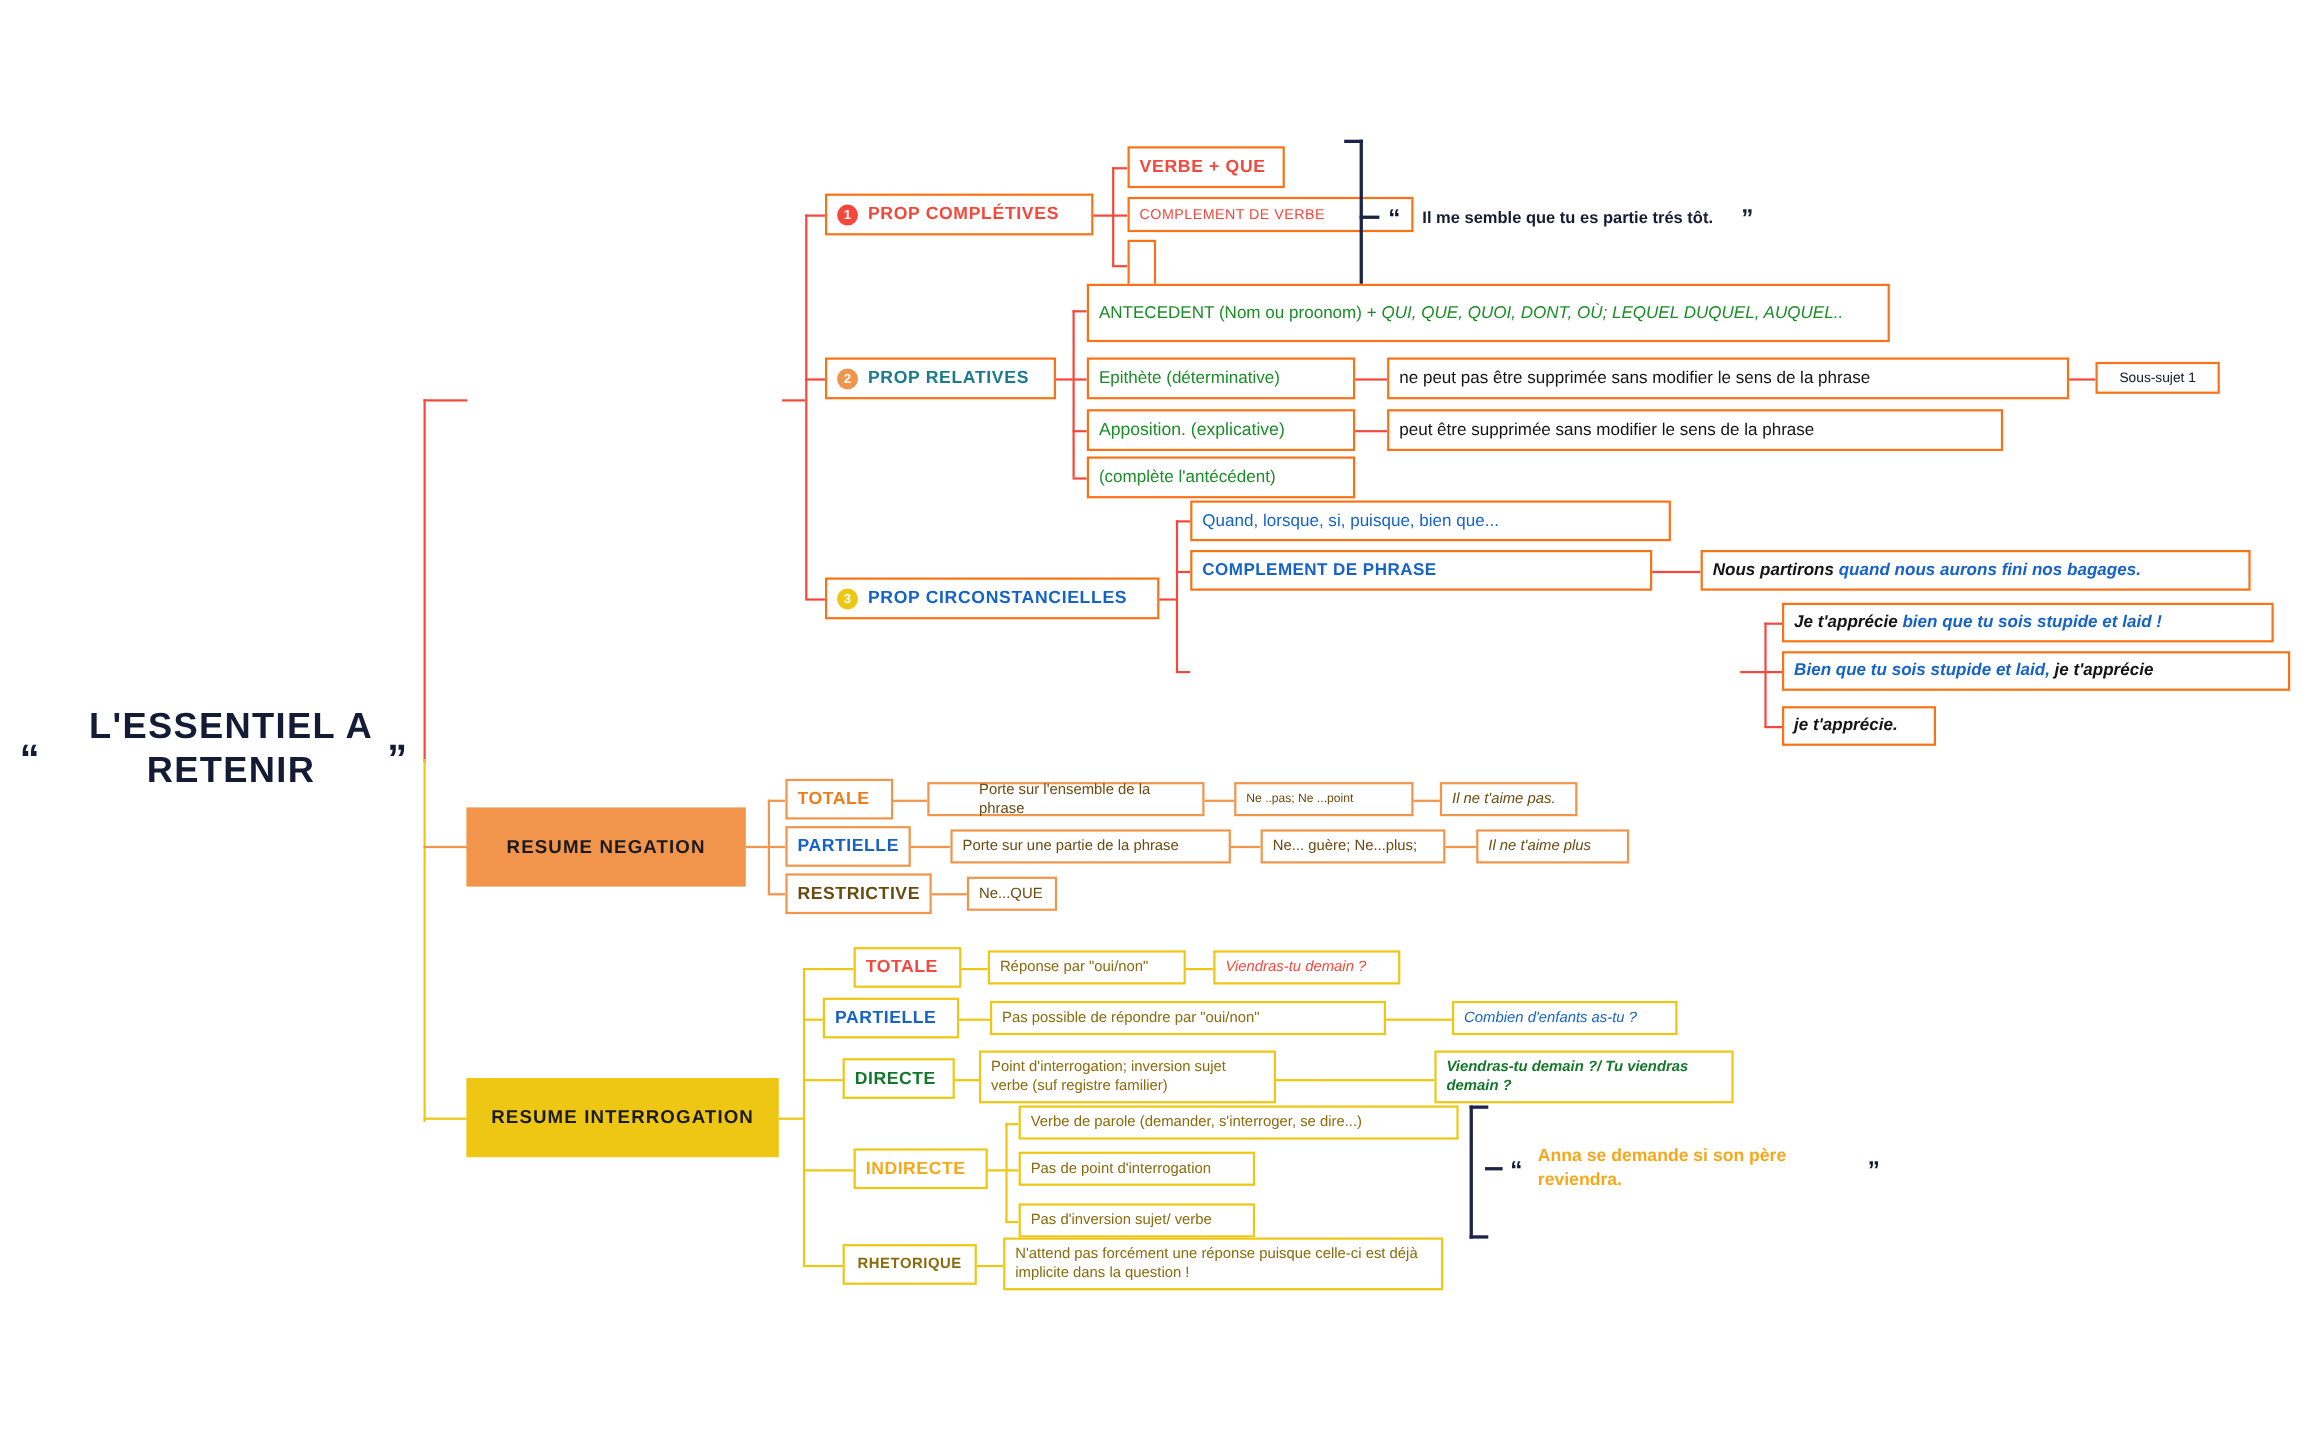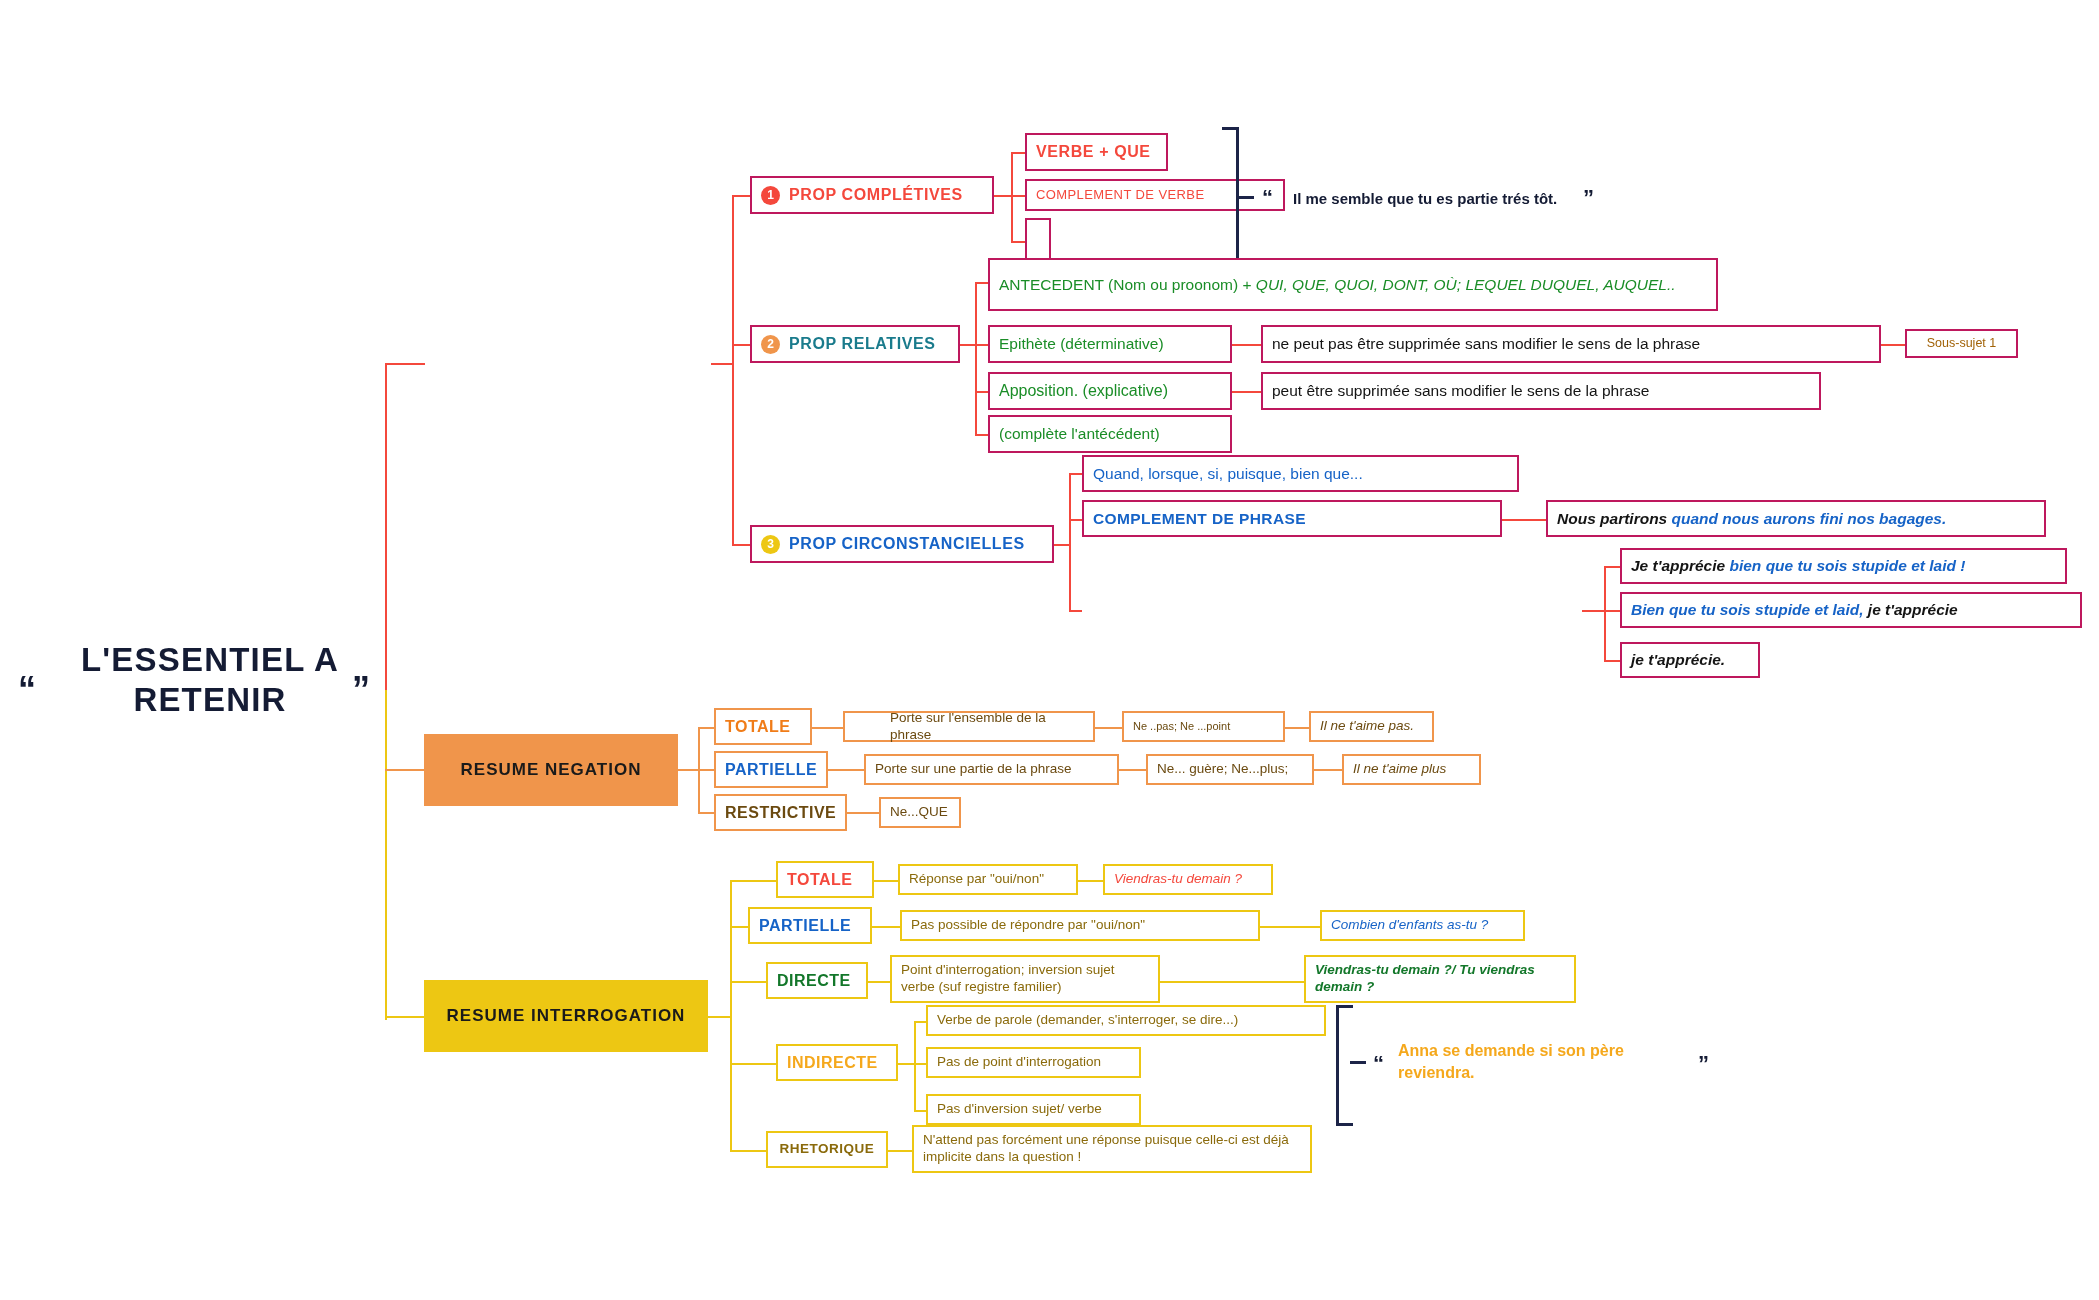--- a/index.html
+++ b/index.html
@@ -35,40 +35,40 @@
     background:#f0954b;color:#1a1a1a;font-size:17px;
   }
   #node-interrogation{
     left:424px;top:980px;width:284px;height:72px;
     background:#edc713;color:#1a1a1a;font-size:17px;
   }
 
   
   .pill{
     display:flex;align-items:center;
-    border:2px solid #be185d;background:#fff;
+    border:2px solid #f97316;background:#fff;
     padding:4px 9px;line-height:1.25;
   }
   .pill.orange{border-color:#f0954b;}
   .pill.yellow{border-color:#edc713;}
   .pill.center{justify-content:center;}
   .pill.multi{align-items:center;}
 
   .num{
     display:inline-flex;align-items:center;justify-content:center;
     width:19px;height:19px;border-radius:50%;
     color:#fff;font-size:12px;font-weight:700;margin-right:9px;flex:none;
   }
   .num.red{background:#f4483c;}
   .num.orange{background:#f0954b;}
   .num.yellow{background:#edc713;}
 
   
   .t-red{color:#f4483c;}
-  .t-darkred{color:#a16207;}
+  .t-darkred{color:#0f172a;}
   .t-green{color:#1a8d27;}
   .t-darkgreen{color:#13772a;}
   .t-teal{color:#1a7b8c;}
   .t-blue{color:#1663c7;}
   .t-black{color:#141414;}
   .t-orange{color:#f07c18;}
   .t-brown{color:#6b4a10;}
   .t-amber{color:#f5a81c;}
   .t-gold{color:#8a6a0b;}
   .ital{font-style:italic;}

